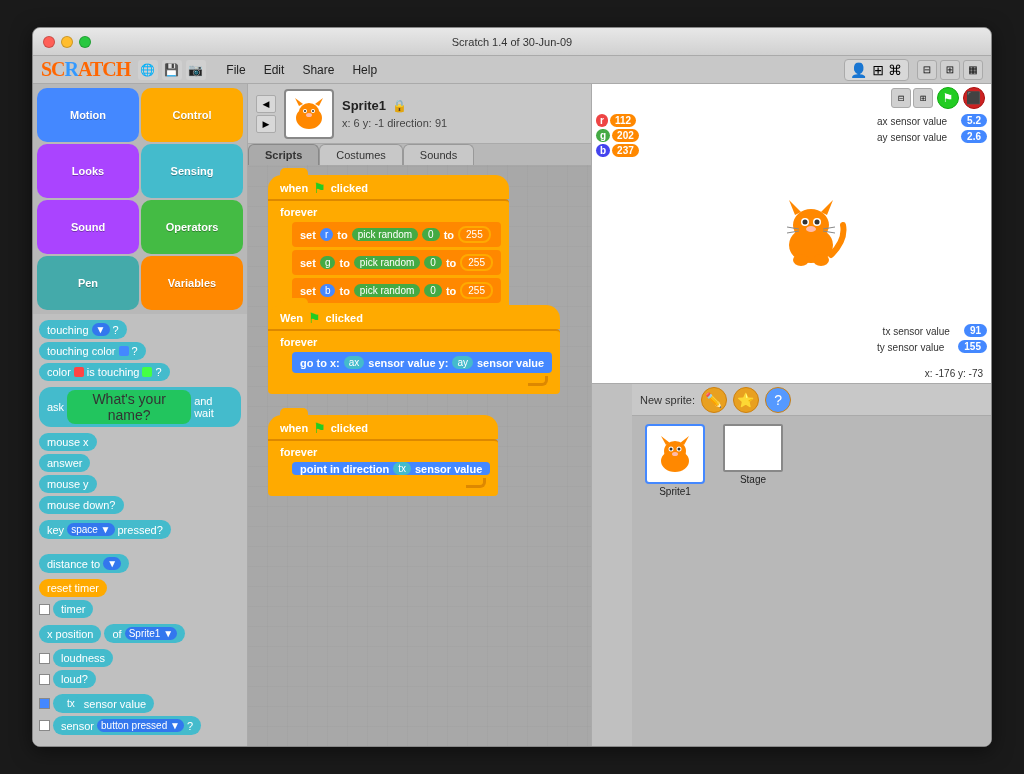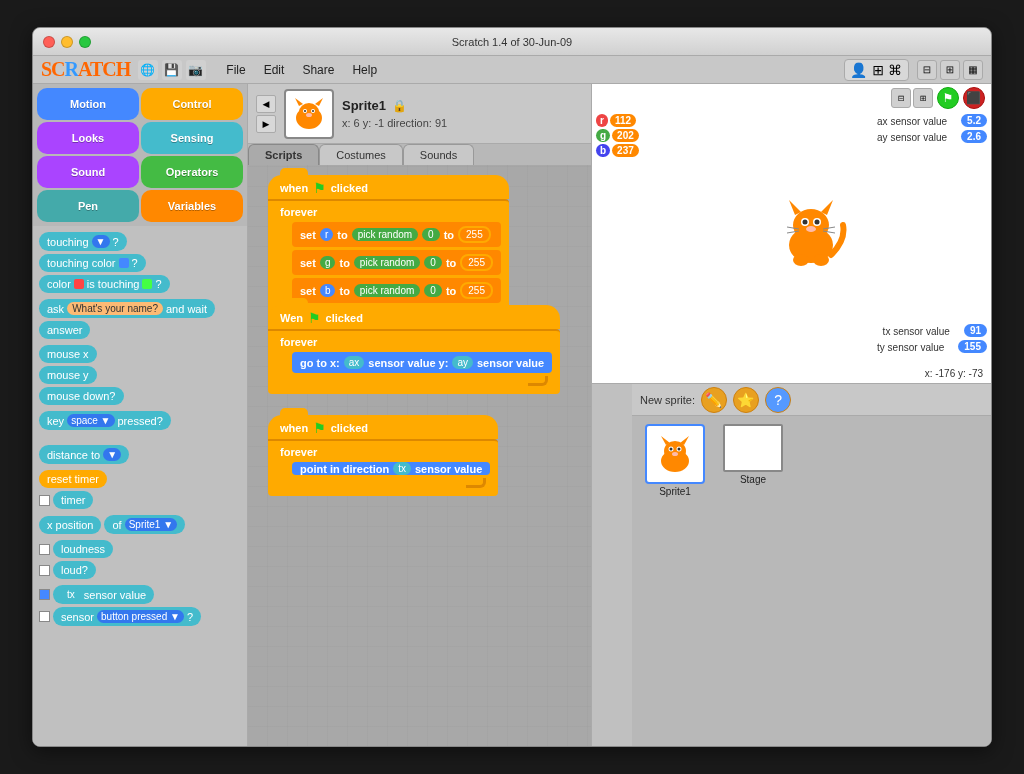--- a/index.html
+++ b/index.html
@@ -122,21 +122,21 @@
       flex-direction: column;
     }
     .block-categories {
       display: grid;
       grid-template-columns: 1fr 1fr;
       gap: 2px;
       padding: 4px;
       background: #b8b8b8;
     }
     .block-cat {
-      padding: 10px 8px;
+      padding: 21px 8px;
       border-radius: 10px;
       font-size: 11px;
       font-weight: bold;
       cursor: pointer;
       text-align: center;
       color: white;
       text-shadow: 0 1px rgba(0,0,0,0.3);
     }
     .cat-motion { background: #4488ff; }
     .cat-control { background: #ffaa00; }
@@ -179,24 +179,24 @@
     .block-dropdown {
       background: #3377ee;
       border-radius: 8px;
       padding: 1px 4px;
       font-size: 10px;
       color: white;
       display: inline-flex;
       align-items: center;
     }
     .block-input {
-      background: #fdba74;
+      background: #22c55e;
       border-radius: 8px;
       padding: 1px 5px;
-      font-size: 10px;
+      font-size: 14px;
       color: #333;
       min-width: 20px;
       display: inline-block;
       text-align: center;
     }
     .checkbox {
       width: 11px;
       height: 11px;
       border: 1px solid #888;
       background: white;
@@ -574,26 +574,26 @@
         <div class="block-item">
           <span class="block-sensing">touching color <span style="width:10px;height:10px;background:#4488ff;display:inline-block;border-radius:2px;"></span> ?</span>
         </div>
         <div class="block-item">
           <span class="block-sensing">color <span style="width:10px;height:10px;background:#ff4444;display:inline-block;border-radius:2px;"></span> is touching <span style="width:10px;height:10px;background:#44ff44;display:inline-block;border-radius:2px;"></span> ?</span>
         </div>
 
         <div style="margin: 6px 0 3px 0;">
           <span class="block-sensing">ask <span class="block-input">What's your name?</span> and wait</span>
         </div>
+        <div class="block-item" style="margin-top:6px;">
+          <span class="block-sensing">mouse x</span>
+        </div>
+
         <div class="block-item">
           <span class="block-sensing">answer</span>
-        </div>
-
-        <div class="block-item" style="margin-top:6px;">
-          <span class="block-sensing">mouse x</span>
         </div>
         <div class="block-item">
           <span class="block-sensing">mouse y</span>
         </div>
         <div class="block-item">
           <span class="block-sensing">mouse down?</span>
         </div>
 
         <div class="block-item" style="margin-top:6px;">
           <span class="block-sensing">key <span class="block-dropdown">space ▼</span> pressed?</span>

